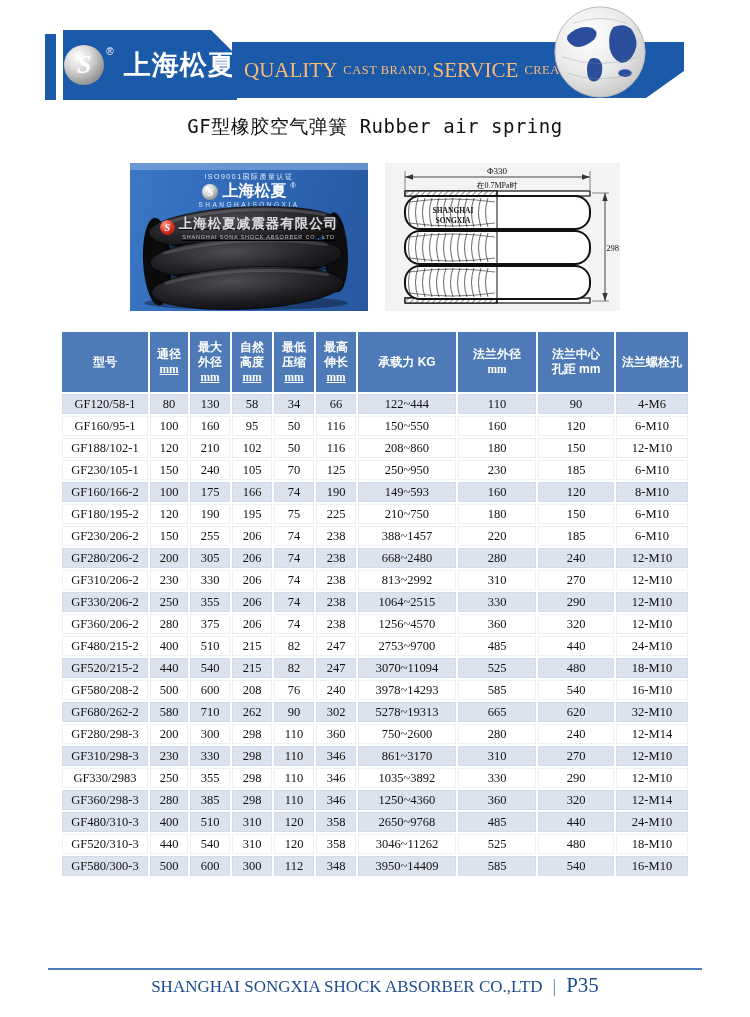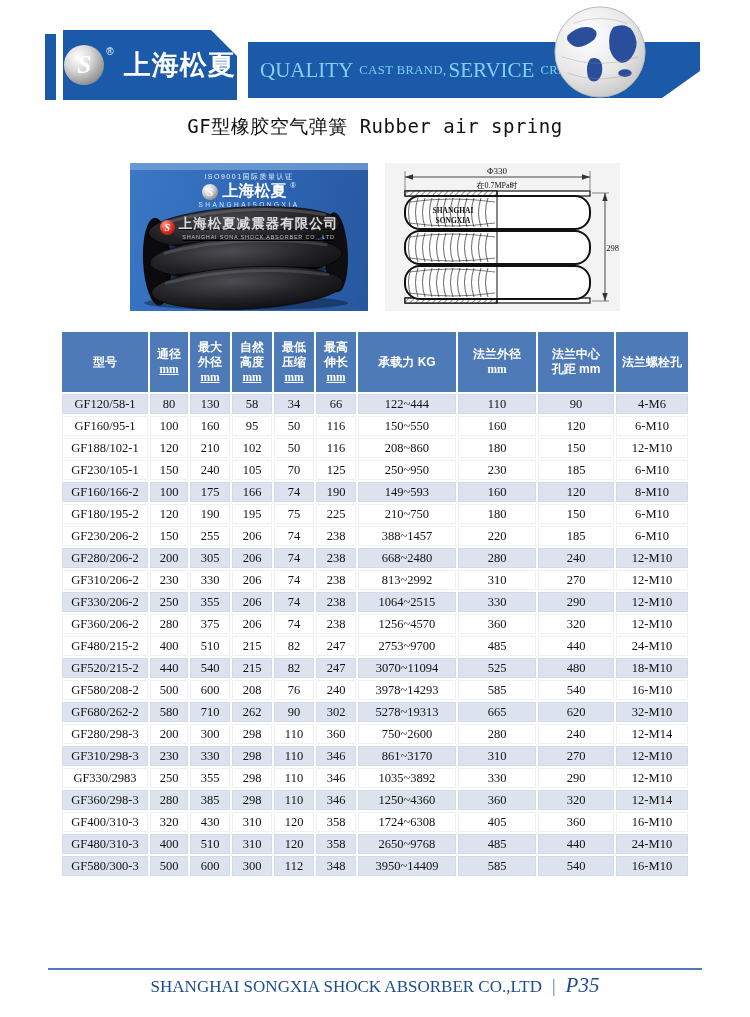--- a/index.html
+++ b/index.html
@@ -19,24 +19,24 @@
   .sphere{
     border-radius:50%;
     background:radial-gradient(circle at 35% 30%,#ffffff 0%,#d9d9d9 35%,#9a9a9a 70%,#6e6e6e 100%);
     display:flex;align-items:center;justify-content:center;
     font-family:"Liberation Serif",serif;font-style:italic;font-weight:bold;color:#fff;
   }
   .sphere.big{width:40px;height:40px;font-size:26px;}
   .logo-reg{color:#fff;font-size:10px;vertical-align:top;position:relative;top:-14px;left:-4px;}
   .logo-cn{color:#fff;font-size:27px;font-weight:bold;letter-spacing:1px;font-family:"Liberation Sans",sans-serif;}
   .banner{
-    position:absolute;left:248px;top:42px;width:452px;height:56px;background:#1b5aa8;
+    position:absolute;left:232px;top:42px;width:452px;height:56px;background:#1b5aa8;
     clip-path:polygon(0 0,100% 0,100% 52%,calc(100% - 38px) 100%,0 100%);
     display:flex;align-items:center;padding-left:12px;box-sizing:border-box;
-    color:#7dd3fc;font-family:"Liberation Serif","DejaVu Serif",serif;white-space:nowrap;
+    color:#fdba74;font-family:"Liberation Serif","DejaVu Serif",serif;white-space:nowrap;
   }
   .banner .big{font-size:21px;}
   .banner .small{font-size:12.5px;margin:0 2px 0 6px;letter-spacing:0.5px;}
   .globe{position:absolute;left:552px;top:4px;width:96px;height:96px;}
   
   .page-title{
     position:absolute;left:0;top:114px;width:750px;text-align:center;
     font-family:"DejaVu Sans Mono","Liberation Mono",monospace;
     font-size:19px;color:#111;letter-spacing:0.5px;
   }
@@ -82,21 +82,21 @@
   tr.alt td{background:#dce3ef;}
   tr.plain td{background:#ffffff;}
   
   .footer-line{position:absolute;left:48px;top:968px;width:654px;height:0;border-top:2px solid #4d7db8;}
   .footer{
     position:absolute;left:0;top:973px;width:750px;text-align:center;
     font-family:"Liberation Serif","DejaVu Serif",serif;color:#1b4c8e;
   }
   .footer .company{font-size:17px;}
   .footer .sep{font-size:18px;color:#4d7db8;margin:0 6px;}
-  .footer .page{font-size:21px;font-style:italic;}
+  .footer .page{font-size:21px;}
   svg text{font-family:"Liberation Serif","DejaVu Serif",serif;}
 </style>
 </head>
 <body>
 
 <div class="hdr">
   <div class="hdr-leftbar"></div>
 
   <div class="logo-box">
     <span class="sphere big">S</span>
@@ -535,44 +535,44 @@
           <td>280</td>
           <td>385</td>
           <td>298</td>
           <td>110</td>
           <td>346</td>
           <td>1250~4360</td>
           <td>360</td>
           <td>320</td>
           <td>12-M14</td>
         </tr>
-        <tr class="plain">
-          <td>GF400/310-3</td>
-          <td>320</td>
-          <td>430</td>
-          <td>310</td>
-          <td>120</td>
-          <td>358</td>
-          <td>1724~6308</td>
-          <td>405</td>
-          <td>360</td>
-          <td>16-M10</td>
-        </tr>
         <tr class="alt">
           <td>GF480/310-3</td>
           <td>400</td>
           <td>510</td>
           <td>310</td>
           <td>120</td>
           <td>358</td>
           <td>2650~9768</td>
           <td>485</td>
           <td>440</td>
           <td>24-M10</td>
         </tr>
+        <tr class="plain">
+          <td>GF520/310-3</td>
+          <td>440</td>
+          <td>540</td>
+          <td>310</td>
+          <td>120</td>
+          <td>358</td>
+          <td>3046~11262</td>
+          <td>525</td>
+          <td>480</td>
+          <td>18-M10</td>
+        </tr>
         <tr class="alt">
           <td>GF580/300-3</td>
           <td>500</td>
           <td>600</td>
           <td>300</td>
           <td>112</td>
           <td>348</td>
           <td>3950~14409</td>
           <td>585</td>
           <td>540</td>

